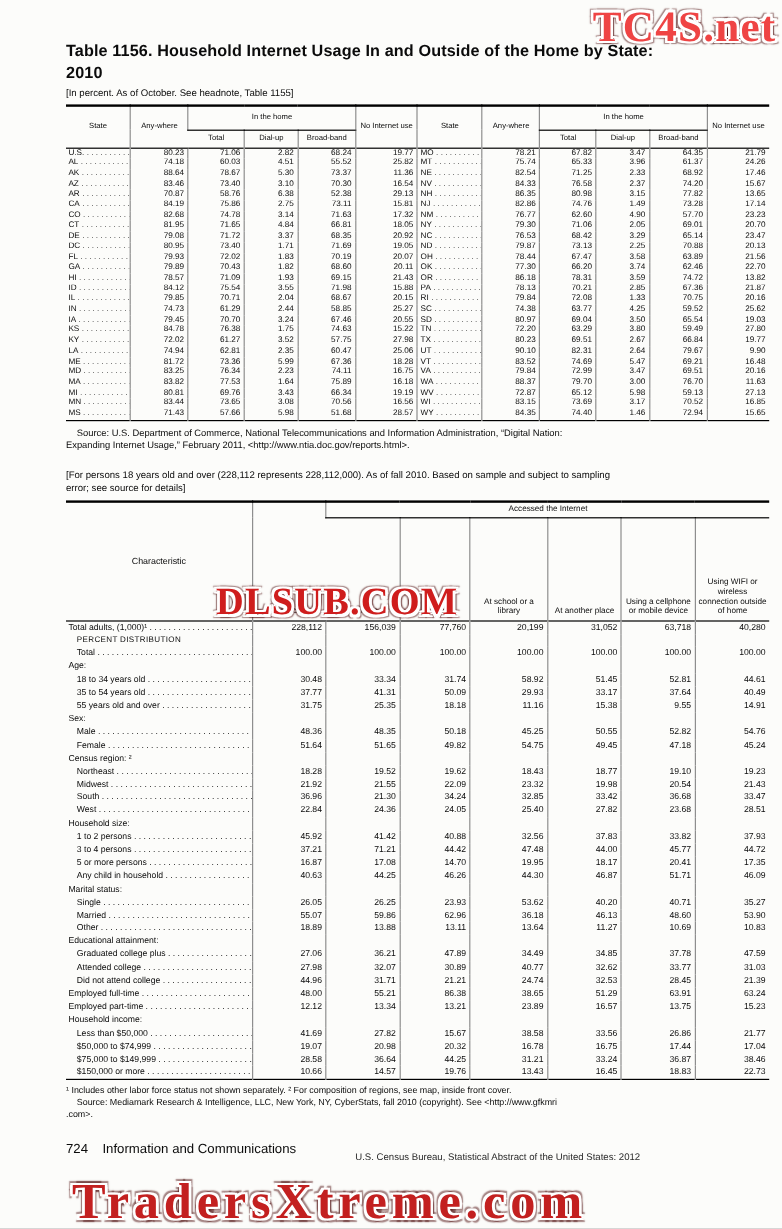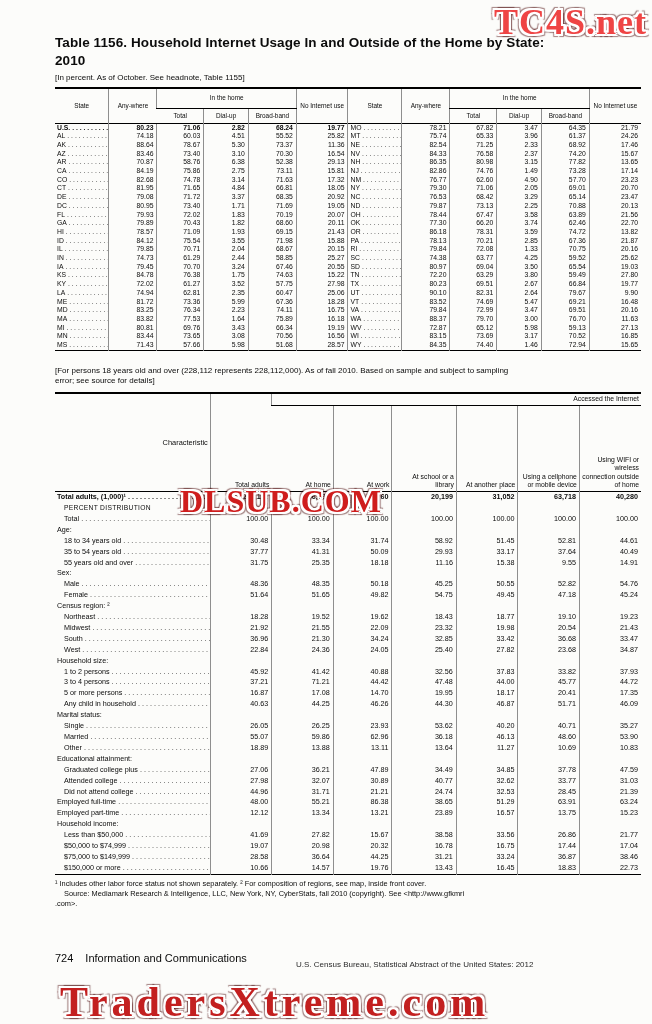--- a/index.html
+++ b/index.html
@@ -19,32 +19,32 @@
             padding:1px 1px;line-height:1.18}
   .t1156 th,.t1156 td{border-left:1px solid #8e8e8e}
   .t1156 tr>*:first-child{border-left:none}
   .t1156 .span-head{border-bottom:1px solid #000;height:11px}
   .t1156 thead tr:first-child th{height:20px}
   .t1156 thead tr:nth-child(2) th{height:15px}
   .t1156 tbody tr:first-child td{border-top:1px solid #000}
   .t1156 td{line-height:8.7px;overflow:hidden}
 
   .t1157{margin-top:5px;border-top:2px solid #000;border-bottom:1.5px solid #000;font-size:7.2px}
-  .t1157 th{font-weight:normal;font-size:6.8px;text-align:right;padding:1px 2px;line-height:1.22}
+  .t1157 th{font-weight:normal;font-size:6.8px;text-align:center;padding:1px 2px;line-height:1.22}
   .t1157 th,.t1157 td{border-left:1px solid #8e8e8e}
   .t1157 tr>*:first-child{border-left:none}
   .t1157 .accessed{border-bottom:1px solid #000;height:13px;vertical-align:middle}
   .t1157 .sub{vertical-align:bottom;height:86px;padding-bottom:2px}
   .t1157 .char{vertical-align:middle;font-size:7.4px}
   .t1157 .vb{vertical-align:bottom;padding-bottom:2px}
   .t1157 tbody tr:first-child td{border-top:1px solid #000}
   .t1157 td{line-height:10.9px;overflow:hidden}
 
   td.num{text-align:right;padding-right:3px;white-space:nowrap}
-  .bold{font-weight:bold}
+  .bold{font-weight:normal}
   .cellflex{display:flex;overflow:hidden}
   .abbr,.lab{white-space:nowrap;padding-left:2px}
   .ind1 .lab{padding-left:9px}
   .caps .lab{font-size:6.7px;letter-spacing:.3px}
   .leader{flex:1;white-space:nowrap;overflow:hidden;margin-left:2px;color:#1a1a1a}
 
   .footnotes{font-size:7.4px;margin-top:4px;line-height:1.35}
   .fn-src{font-size:7.4px;line-height:1.35;text-indent:9px;white-space:pre-line}
 
   .footer{position:absolute;left:55px;top:952px;font-size:11px}
@@ -727,20 +727,22 @@
             </td>
             <td class="num">84.35</td>
             <td class="num">74.40</td>
             <td class="num">1.46</td>
             <td class="num">72.94</td>
             <td class="num">15.65</td>
           </tr>
         </tbody>
     </table>
 
+    <div class="source">Source: U.S. Department of Commerce, National Telecommunications and Information Administration, “Digital Nation:
+Expanding Internet Usage,” February 2011, &lt;http://www.ntia.doc.gov/reports.html&gt;.</div>
 
     <div class="gap"></div>
 
     <div class="headnote">[For persons 18 years old and over (228,112 represents 228,112,000). As of fall 2010. Based on sample and subject to sampling
 error; see source for details]</div>
 
     <table class="t1157">
       <colgroup>
         <col style="width:26.5%">
           <col style="width:10.5%">
@@ -979,21 +981,21 @@
                 <span class="lab">West</span>
                 <span class="leader">. . . . . . . . . . . . . . . . . . . . . . . . . . . . . . . . . . . . . . . . . . . . . . . . . . . . . . . . . . . .</span>
               </div>
             </td>
             <td class="num">22.84</td>
             <td class="num">24.36</td>
             <td class="num">24.05</td>
             <td class="num">25.40</td>
             <td class="num">27.82</td>
             <td class="num">23.68</td>
-            <td class="num">34.87</td>
+            <td class="num">28.51</td>
           </tr>
           <tr>
             <td class="label ind0">
               <div class="cellflex">
                 <span class="lab">Household size:</span>
               </div>
             </td>
             <td class="num"></td>
             <td class="num"></td>
             <td class="num"></td>

